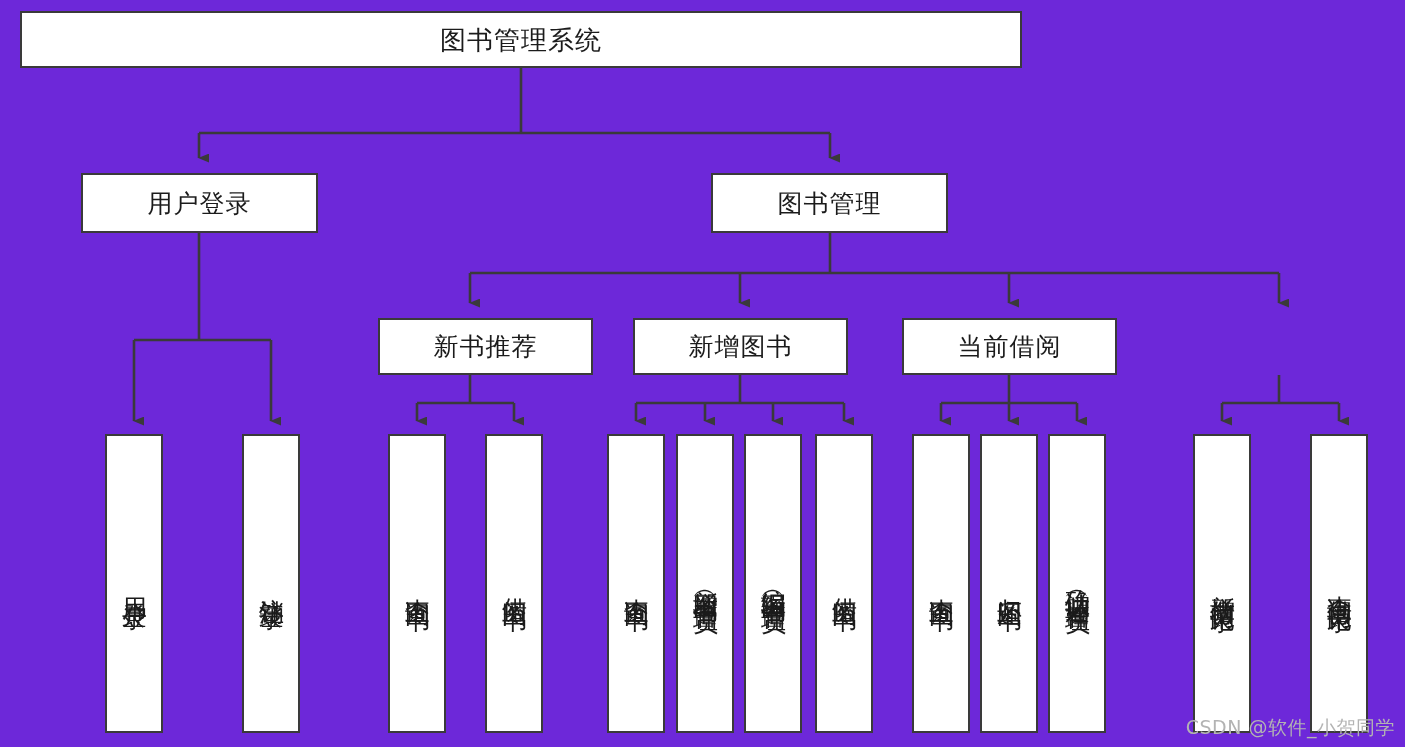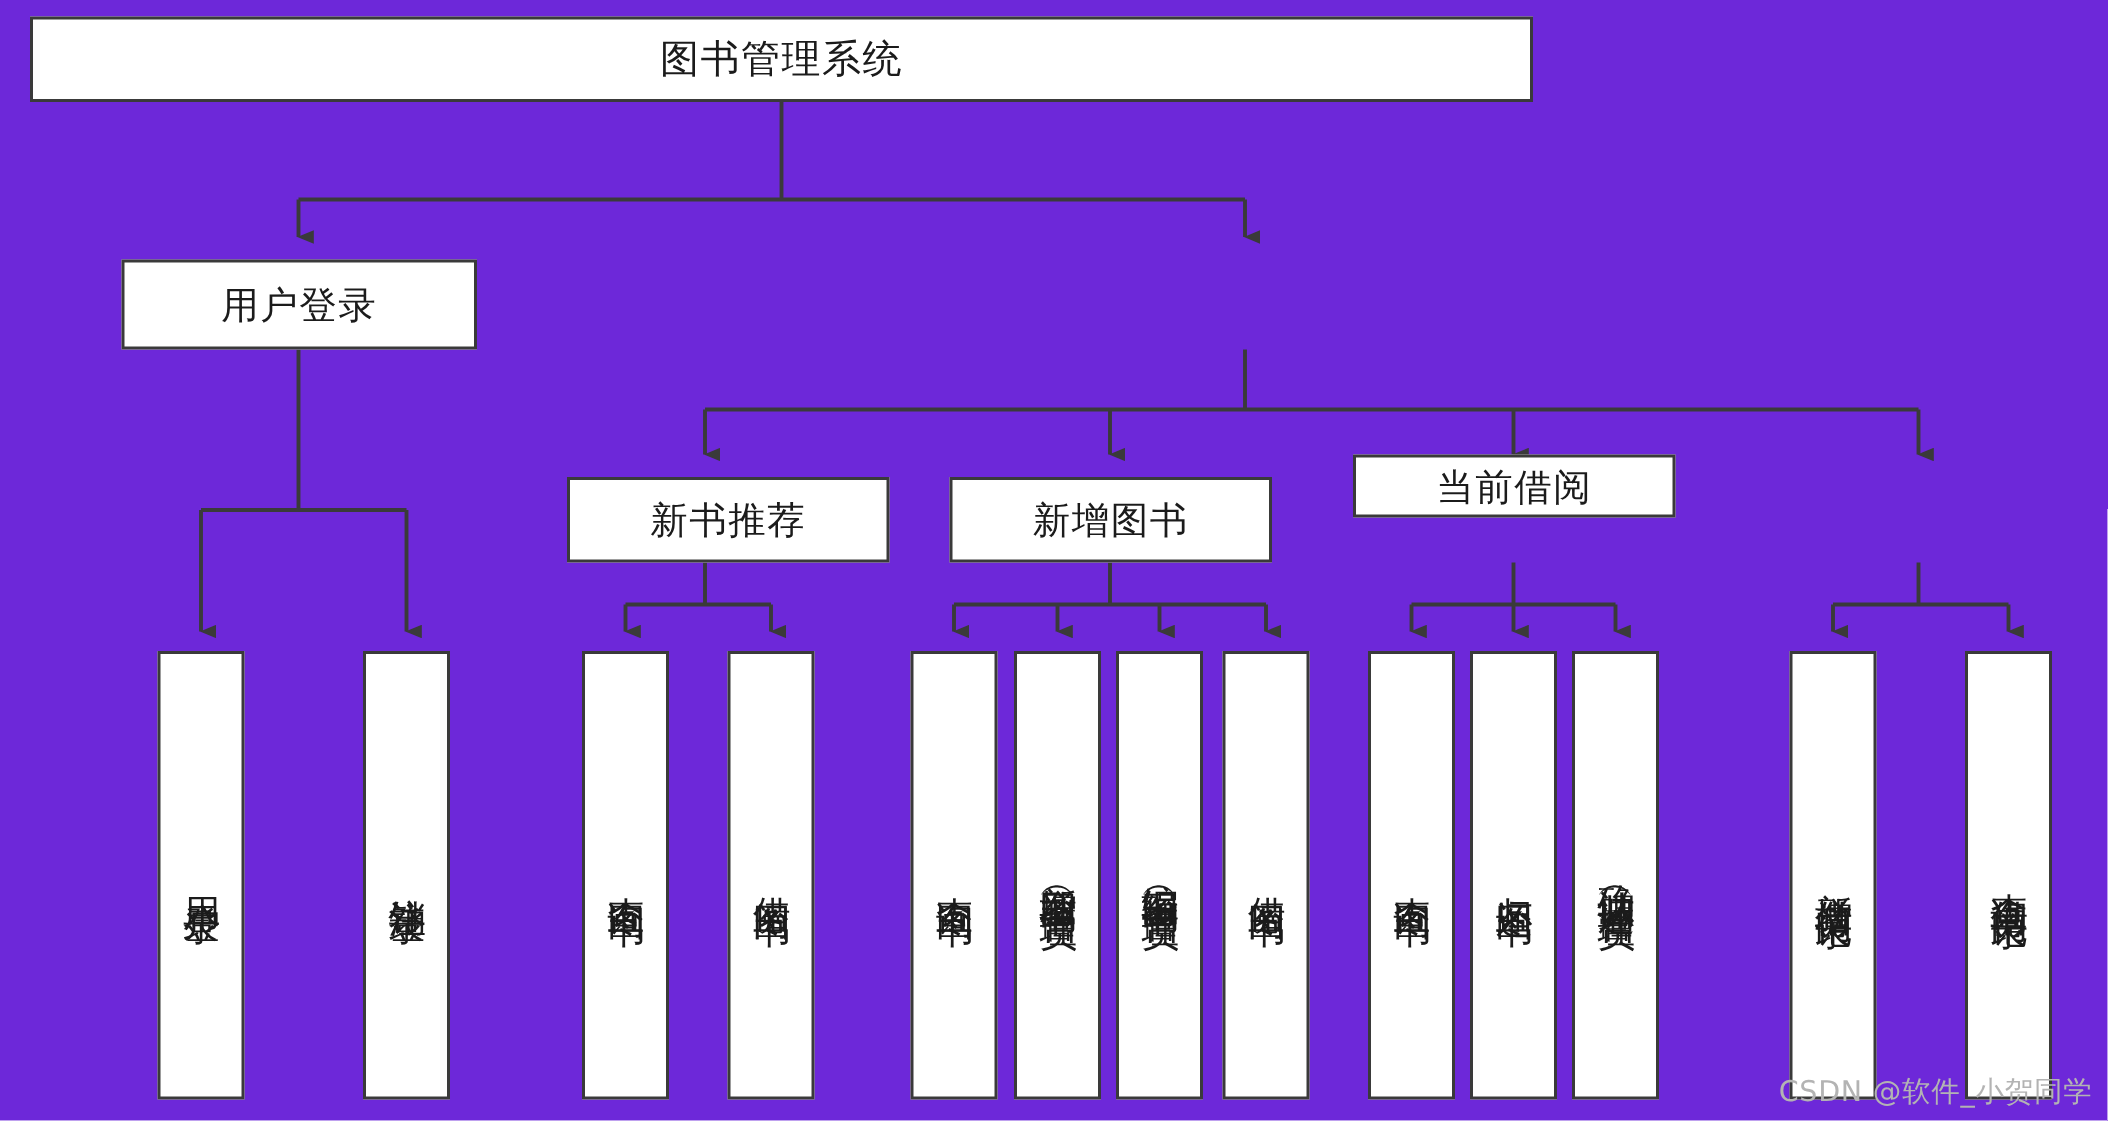--- a/index.html
+++ b/index.html
@@ -126,28 +126,31 @@
     </g>
   </svg>
 
   <div class="node horizontal root" style="left:20px; top:11px; width:1002px; height:57px;">
     <span>图书管理系统</span>
   </div>
 
   <div class="node horizontal" style="left:81px; top:173px; width:237px; height:60px;">
     <span>用户登录</span>
   </div>
+  <div class="node horizontal" style="left:711px; top:173px; width:237px; height:60px;">
+    <span>图书管理</span>
+  </div>
 
   <div class="node horizontal" style="left:378px; top:318px; width:215px; height:57px;">
     <span>新书推荐</span>
   </div>
   <div class="node horizontal" style="left:633px; top:318px; width:215px; height:57px;">
     <span>新增图书</span>
   </div>
-  <div class="node horizontal" style="left:902px; top:303px; width:215px; height:42px;text-align:right;">
+  <div class="node horizontal" style="left:902px; top:318px; width:215px; height:57px;text-align:right;">
     <span>当前借阅</span>
   </div>
 
   <div class="node vertical" style="left:105px; top:434px; width:58px; height:299px;">
     <span>用户登录</span>
   </div>
   <div class="node vertical" style="left:242px; top:434px; width:58px; height:299px;">
     <span>注销登录</span>
   </div>
 

